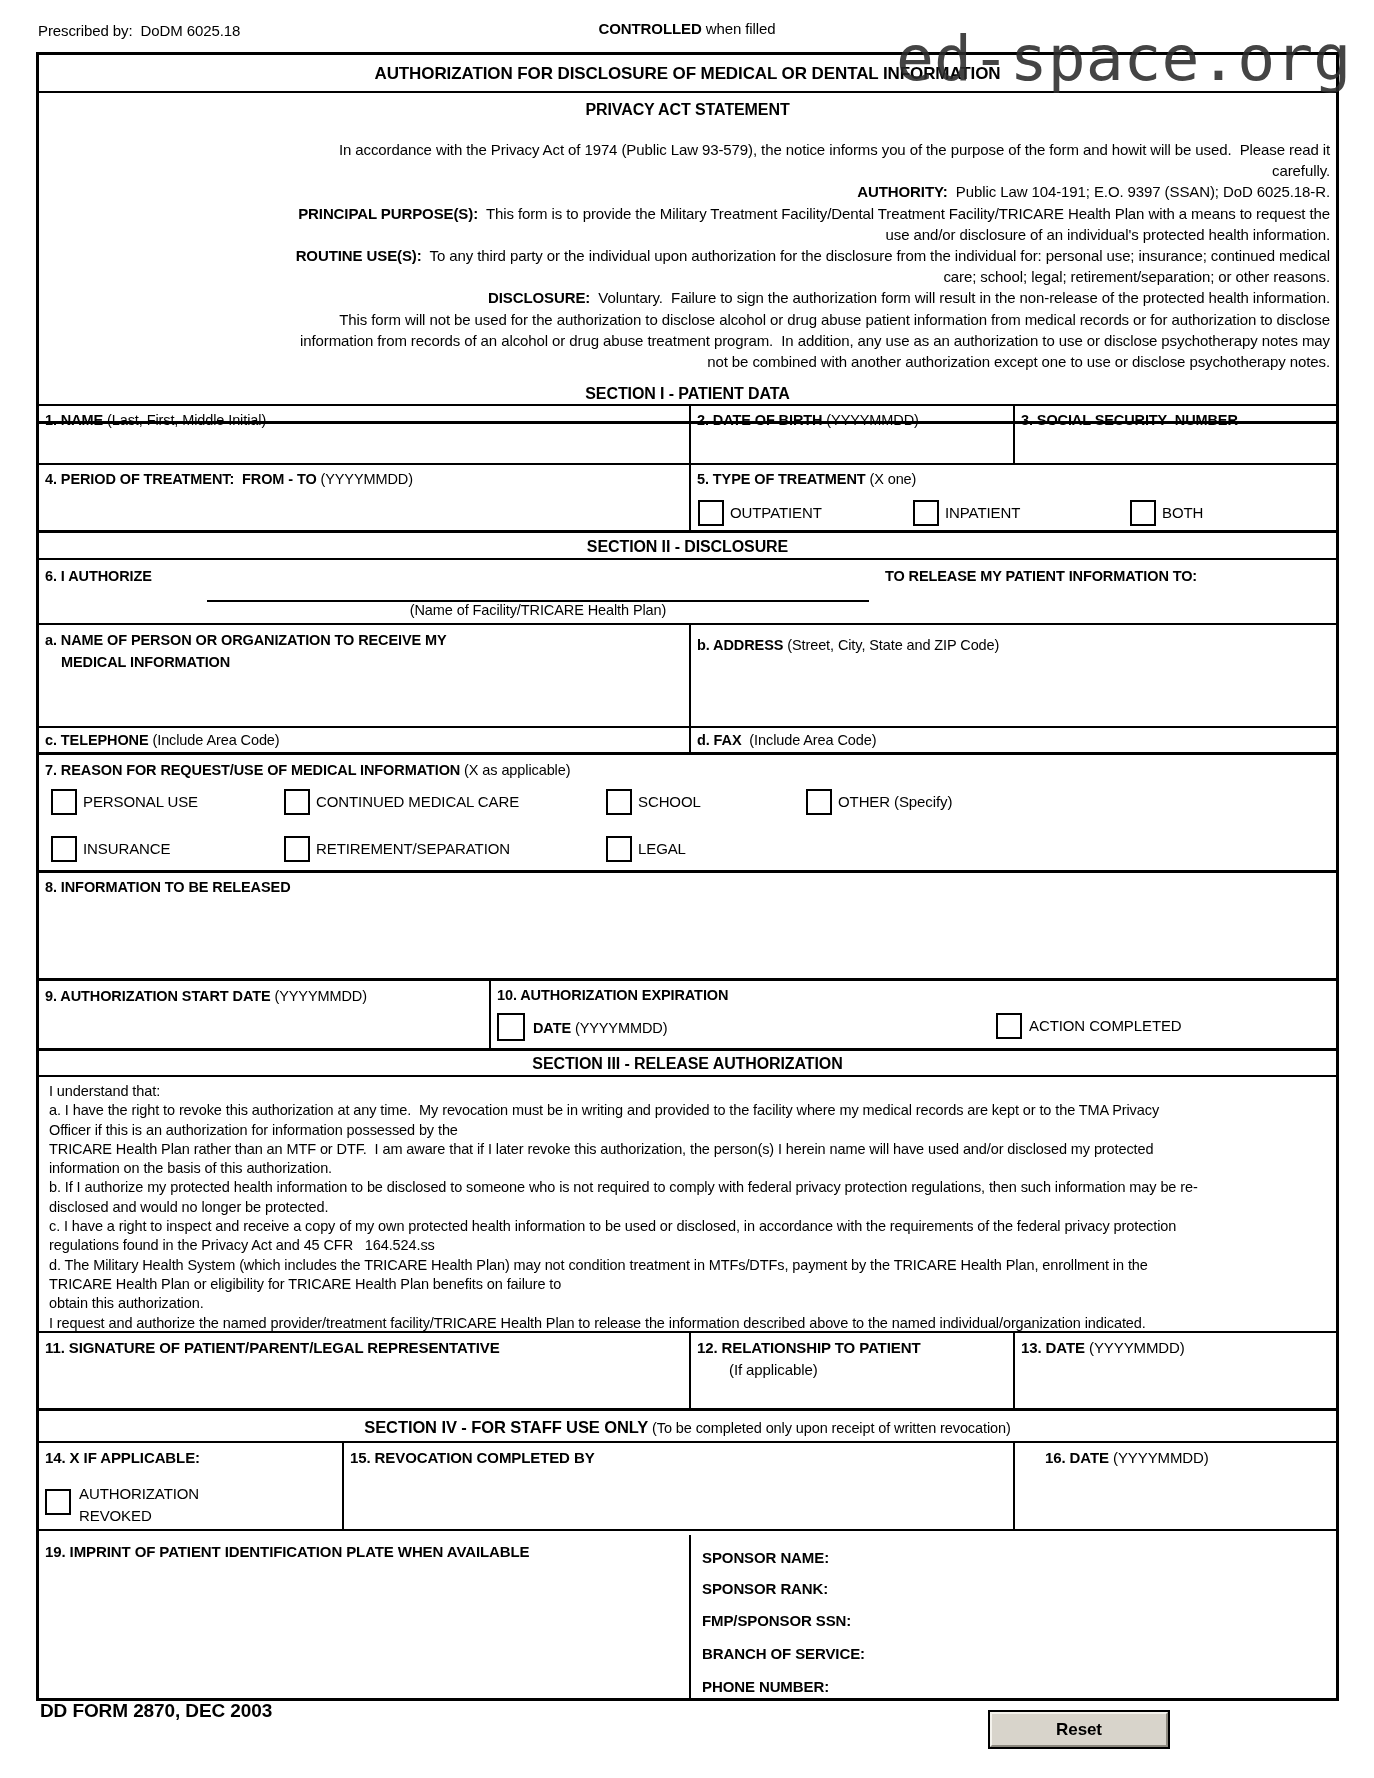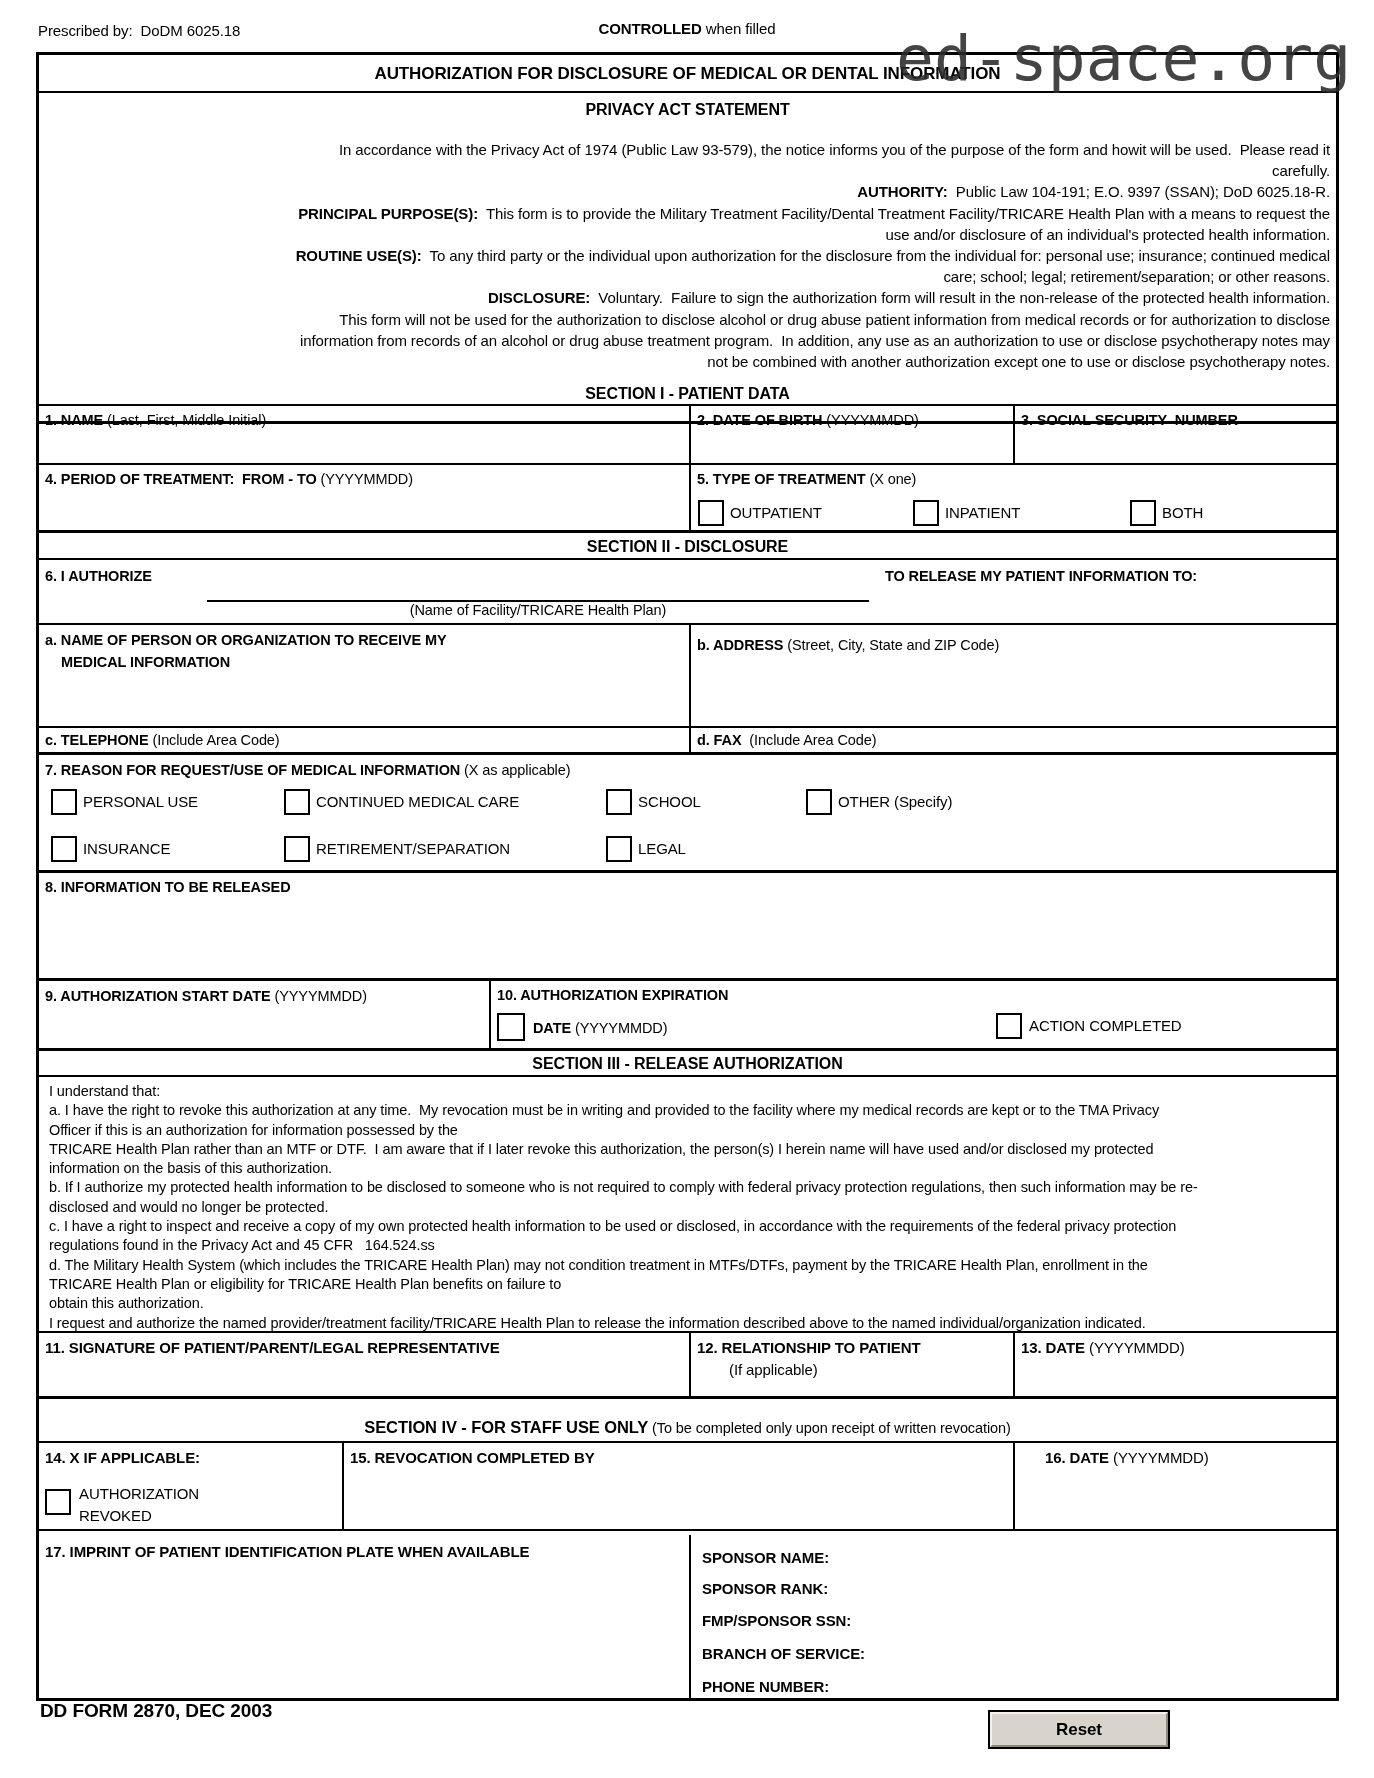--- a/index.html
+++ b/index.html
@@ -186,21 +186,21 @@
         <div class="rline">disclosed and would no longer be protected.</div>
         <div class="rline">c. I have a right to inspect and receive a copy of my own protected health information to be used or disclosed, in accordance with the requirements of the federal privacy protection</div>
         <div class="rline">regulations found in the Privacy Act and 45 CFR   164.524.ss</div>
         <div class="rline">d. The Military Health System (which includes the TRICARE Health Plan) may not condition treatment in MTFs/DTFs, payment by the TRICARE Health Plan, enrollment in the</div>
         <div class="rline">TRICARE Health Plan or eligibility for TRICARE Health Plan benefits on failure to</div>
         <div class="rline">obtain this authorization.</div>
         <div class="rline">I request and authorize the named provider/treatment facility/TRICARE Health Plan to release the information described above to the named individual/organization indicated.</div>
       </div>
     </div>
 
-    <div class="row bb3" style="top:1278px;height:66px;">
+    <div class="row bb3" style="top:1278px;height:78px;">
       <div class="cell" style="left:0;width:650px;">
         <div class="lbl abs" style="left:6px;top:6px;font-size:15px;">11. SIGNATURE OF PATIENT/PARENT/LEGAL REPRESENTATIVE</div>
       </div>
       <div class="cell bl" style="left:650px;width:324px;">
         <div class="lbl abs" style="left:6px;top:6px;font-size:15px;">12. RELATIONSHIP TO PATIENT</div>
         <div class="hint abs" style="left:38px;top:28px;font-size:15px;">(If applicable)</div>
       </div>
       <div class="cell bl" style="left:974px;right:0;">
         <div class="abs" style="left:6px;top:6px;">
           <span class="lbl" style="font-size:15px;">13. DATE</span><span class="hint" style="font-size:15px;"> (YYYYMMDD)</span>
@@ -224,21 +224,21 @@
       </div>
       <div class="cell bl" style="left:974px;right:0;">
         <div class="abs" style="left:6px;top:6px;">
           <span class="lbl" style="font-size:15px;margin-left:24px;">16. DATE</span><span class="hint" style="font-size:15px;"> (YYYYMMDD)</span>
         </div>
       </div>
     </div>
 
     <div class="row" style="top:1480px;height:163px;">
       <div class="cell" style="left:0;width:650px;">
-        <div class="lbl abs" style="left:6px;top:8px;font-size:15px;">17. IMPRINT OF PATIENT IDENTIFICATION PLATE WHEN AVAILABLE</div>
+        <div class="lbl abs" style="left:6px;top:8px;font-size:15px;">19. IMPRINT OF PATIENT IDENTIFICATION PLATE WHEN AVAILABLE</div>
       </div>
       <div class="cell bl" style="left:650px;right:0;">
         <div class="sponsor" style="top:14px;left:11px;">SPONSOR NAME:</div>
         <div class="sponsor" style="top:45px;left:11px;">SPONSOR RANK:</div>
         <div class="sponsor" style="top:77px;left:11px;">FMP/SPONSOR SSN:</div>
         <div class="sponsor" style="top:110px;left:11px;">BRANCH OF SERVICE:</div>
         <div class="sponsor" style="top:143px;left:11px;">PHONE NUMBER:</div>
       </div>
     </div>
 

